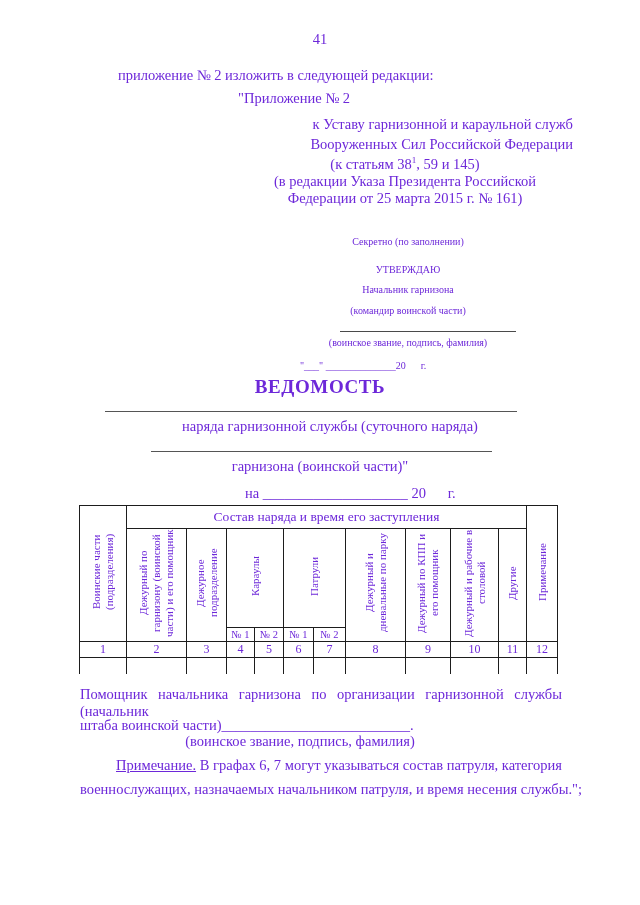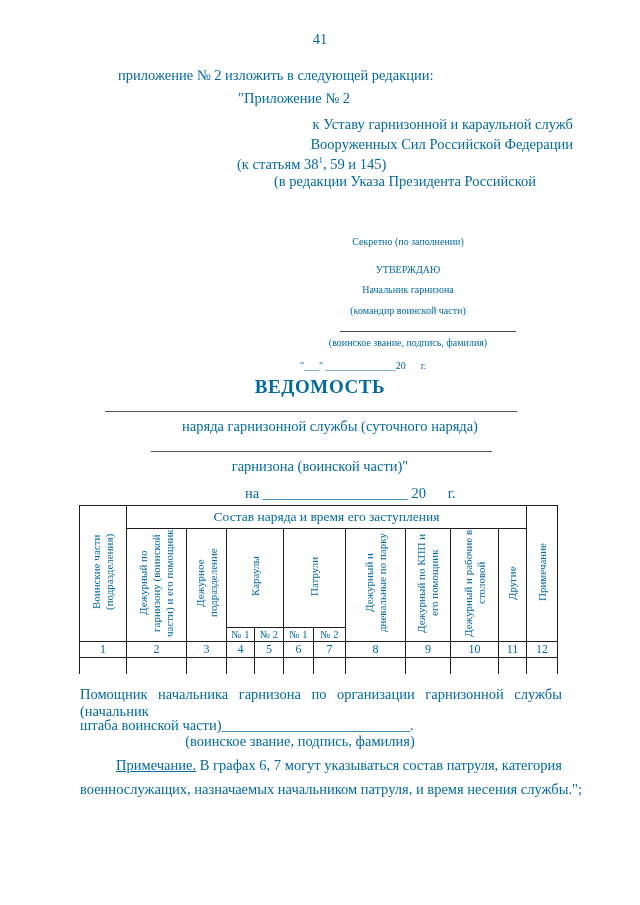--- a/index.html
+++ b/index.html
@@ -1,35 +1,35 @@
 <!DOCTYPE html>
 <html lang="ru"><head>
 <meta charset="utf-8">
 <style>
   html,body { margin:0; padding:0; background:#ffffff; }
   .page {
     position: relative;
     width: 640px;
     height: 905px;
     background: #ffffff;
-    color: #0369a1;
+    color: #6d28d9;
     font-family: "Liberation Serif", "DejaVu Serif", serif;
     font-size: 14.5px;
     overflow: hidden;
   }
   .abs { position:absolute; }
   .pre { white-space:pre;margin-top:7px; }
 
   .page-number { top:31px; left:0; right:0; text-align:center; }
   .intro { top:67px; left:118px; }
 
   .appendix-title { top:90px; left:238px; }
   .appendix-block { top:116px; left:237px; width:336px; line-height:17px; }
   .appendix-block .l1, .appendix-block .l2 { text-align:right; margin-bottom:3px; }
-  .appendix-block .l3 { }
+  .appendix-block .l3 { text-align:center; }
   .appendix-block .l4, .appendix-block .l5 { text-align:center; }
   sup.art { font-size:9px; vertical-align:super; line-height:0; }
 
   .approval { top:232px; left:300px; width:216px; text-align:center; font-size:10px; line-height:20.5px; }
   .approval .secrecy { margin-bottom:7px; }
   .sig-rule { border-top:1.5px solid #4a4a4a; width:176px; margin:10px 0 1px auto; height:0; }
   .approval .date-blank { text-align:left; margin-top:2px; }
 
   .sheet-title { top:376px; left:0; right:0; text-align:center; font-weight:bold; font-size:19px; letter-spacing:0.6px; }
   .rule1 { top:411px; left:105px; width:412px; border-top:1.5px solid #555; height:0; }
@@ -82,20 +82,21 @@
 
   <div class="abs intro">приложение № 2 изложить в следующей редакции:</div>
 
   <div class="abs appendix-title">"Приложение № 2</div>
 
   <div class="abs appendix-block">
     <div class="l1">к Уставу гарнизонной и караульной служб</div>
     <div class="l2">Вооруженных Сил Российской Федерации</div>
     <div class="l3"><span>(к статьям 38</span><sup class="art">1</sup><span>, 59 и 145)</span></div>
     <div class="l4">(в редакции Указа Президента Российской</div>
+    <div class="l5">Федерации от 25 марта 2015 г. № 161)</div>
   </div>
 
   <div class="abs approval">
     <div class="secrecy">Секретно (по заполнении)</div>
     <div>УТВЕРЖДАЮ</div>
     <div>Начальник гарнизона</div>
     <div>(командир воинской части)</div>
     <div class="sig-rule"></div>
     <div>(воинское звание, подпись, фамилия)</div>
     <div class="date-blank pre">"___" ______________20      г.</div>

